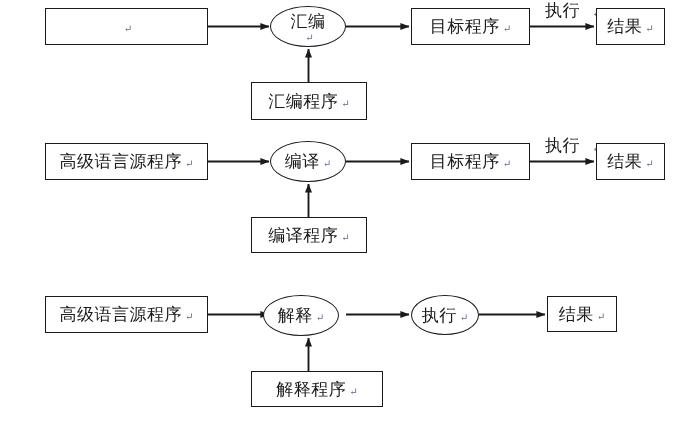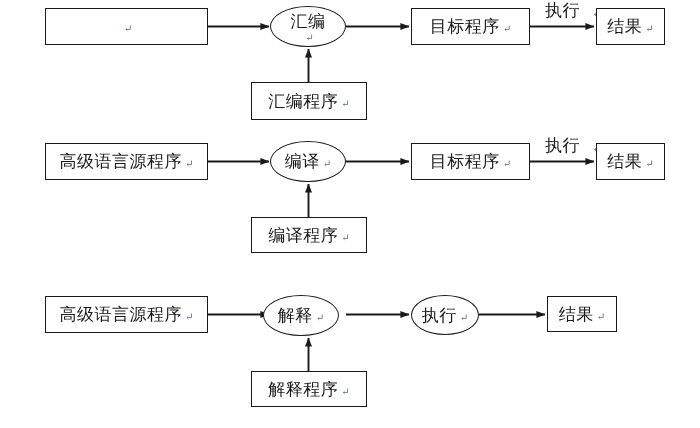--- a/index.html
+++ b/index.html
@@ -183,21 +183,21 @@
   <div class="node box" style="left:45px; top:296px; width:163px; height:37px;">
     <span class="node-label">高级语言源程序</span>
     <span class="pilcrow">↵</span>
   </div>
 
   <div class="node ellipse" style="left:263px; top:295px; width:76px; height:41px;">
     <span class="node-label">解释</span>
     <span class="pilcrow">↵</span>
   </div>
 
-  <div class="node box" style="left:251px; top:371px; width:116px; height:36px;">
+  <div class="node box" style="left:251px; top:371px; width:132px; height:36px;">
     <span class="node-label">解释程序</span>
     <span class="pilcrow">↵</span>
   </div>
 
   <div class="node ellipse" style="left:411px; top:295px; width:68px; height:40px;">
     <span class="node-label">执行</span>
     <span class="pilcrow">↵</span>
   </div>
 
   <div class="node box" style="left:547px; top:296px; width:70px; height:36px;">

